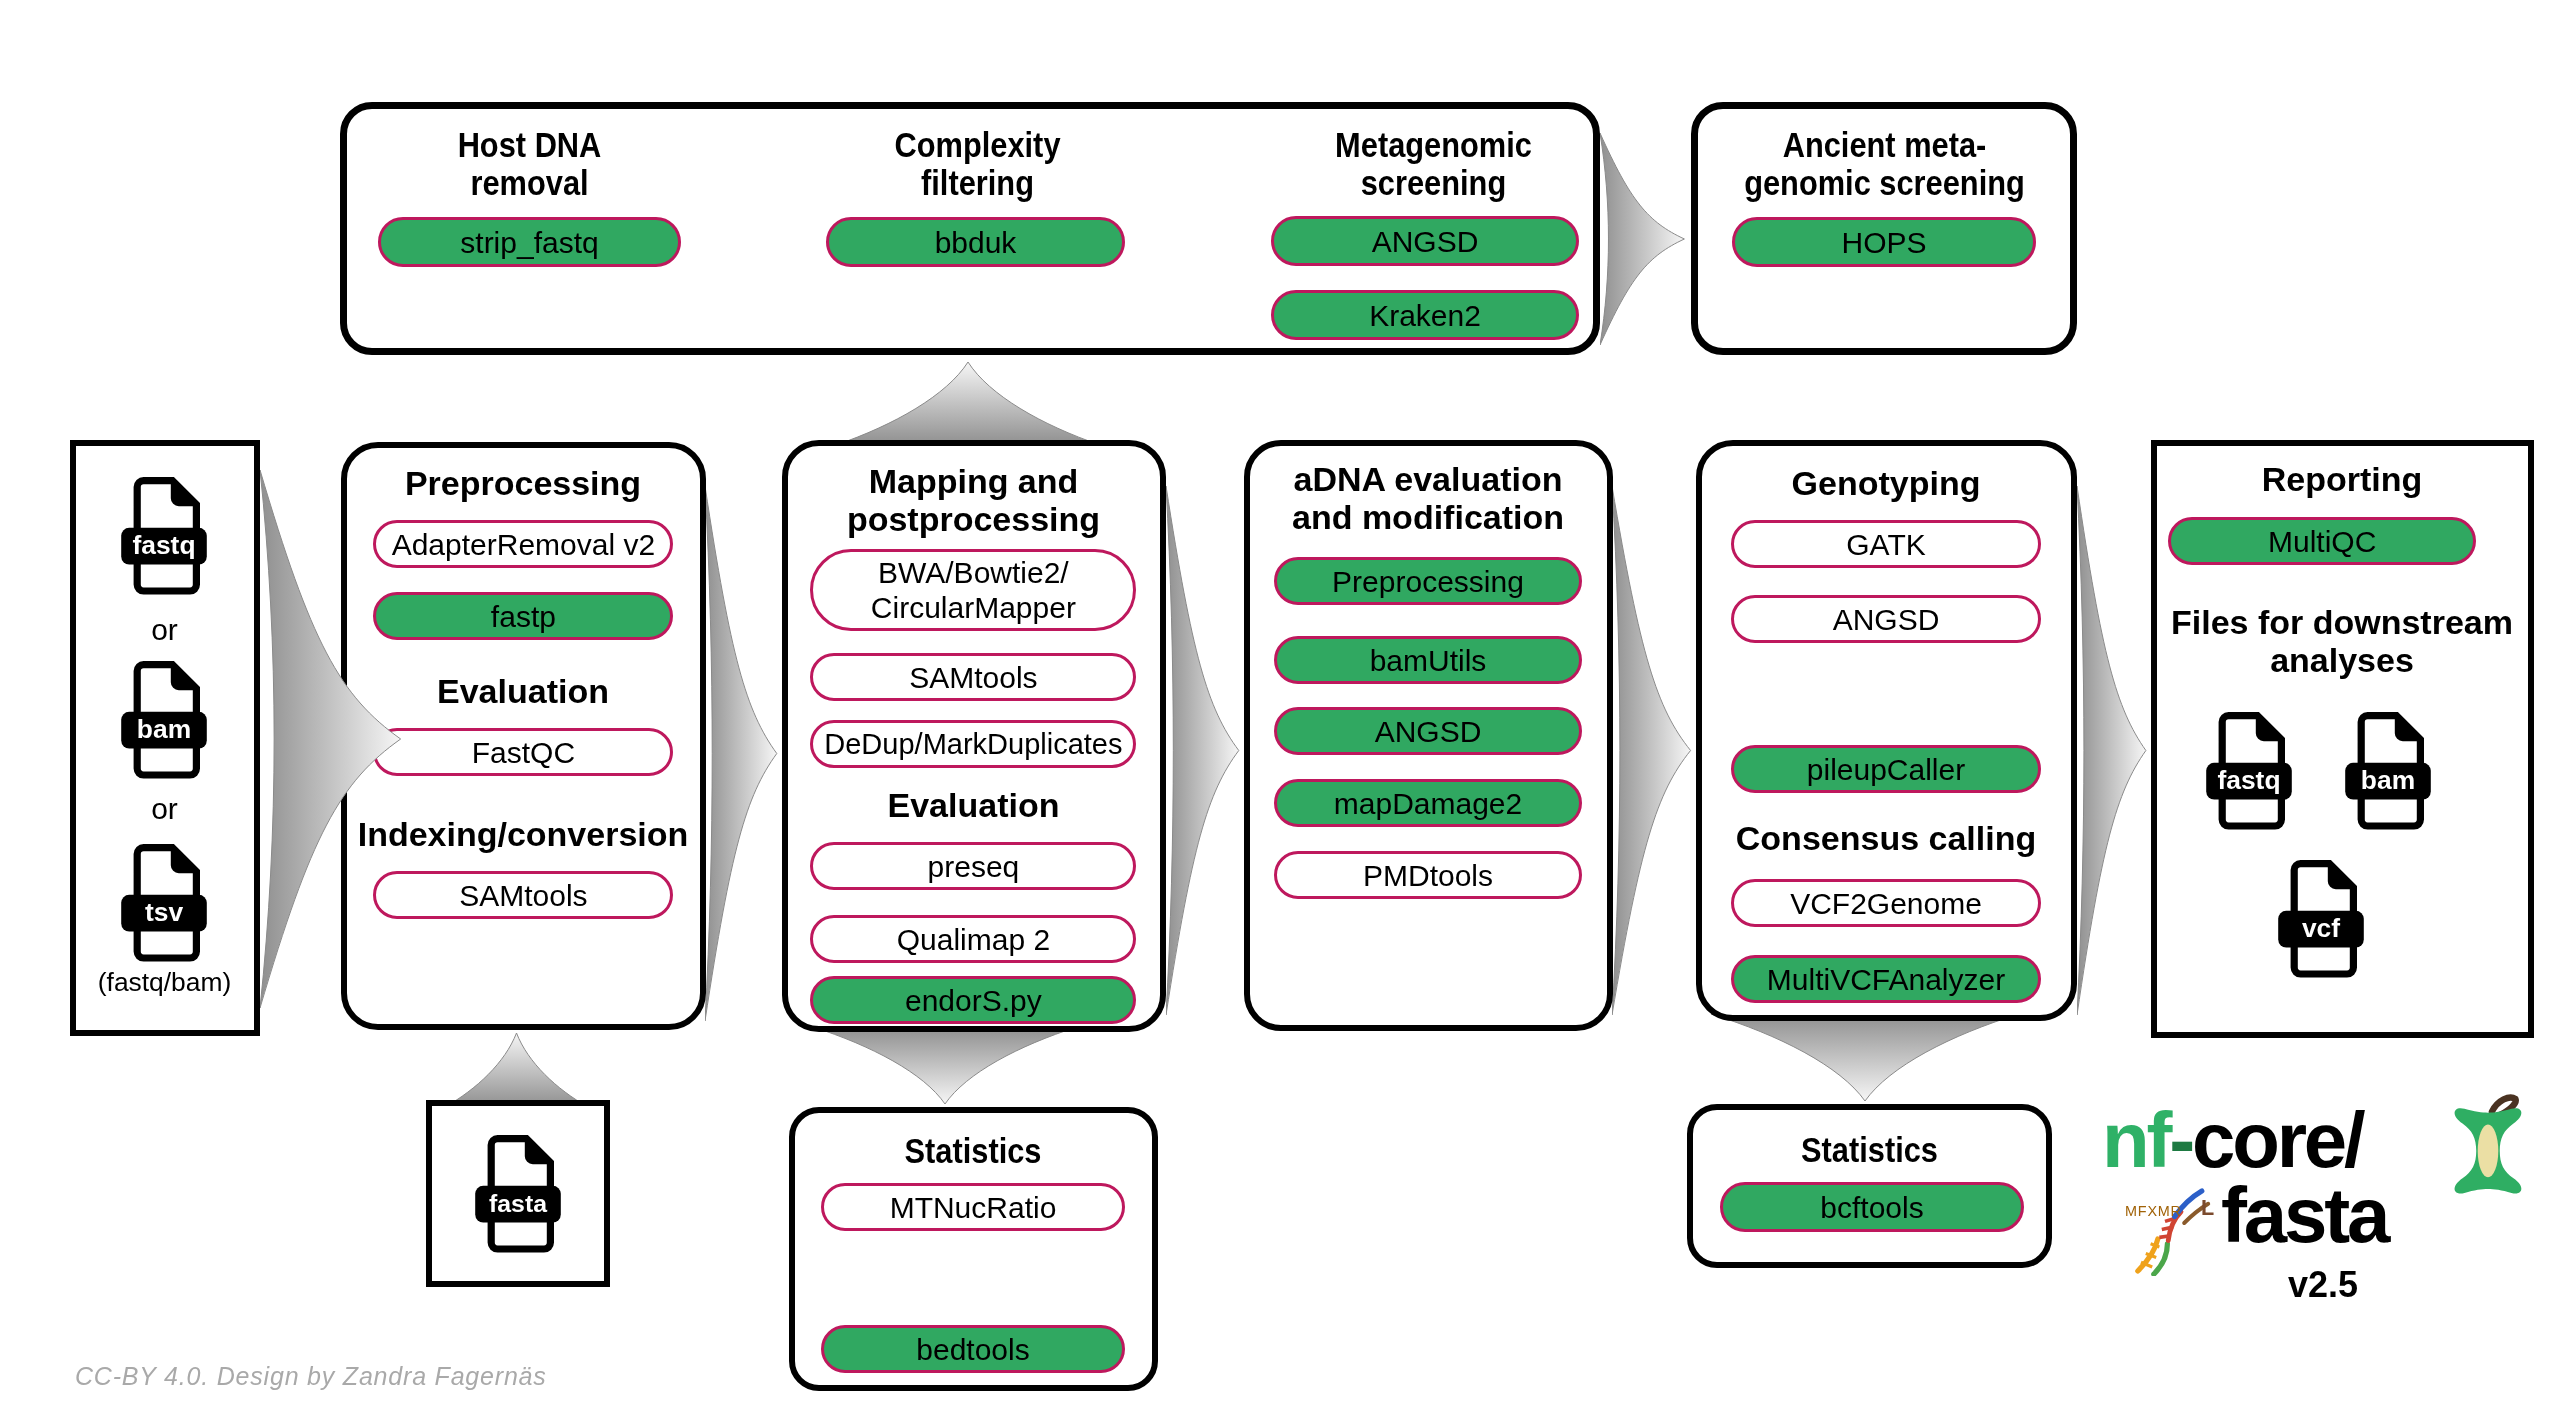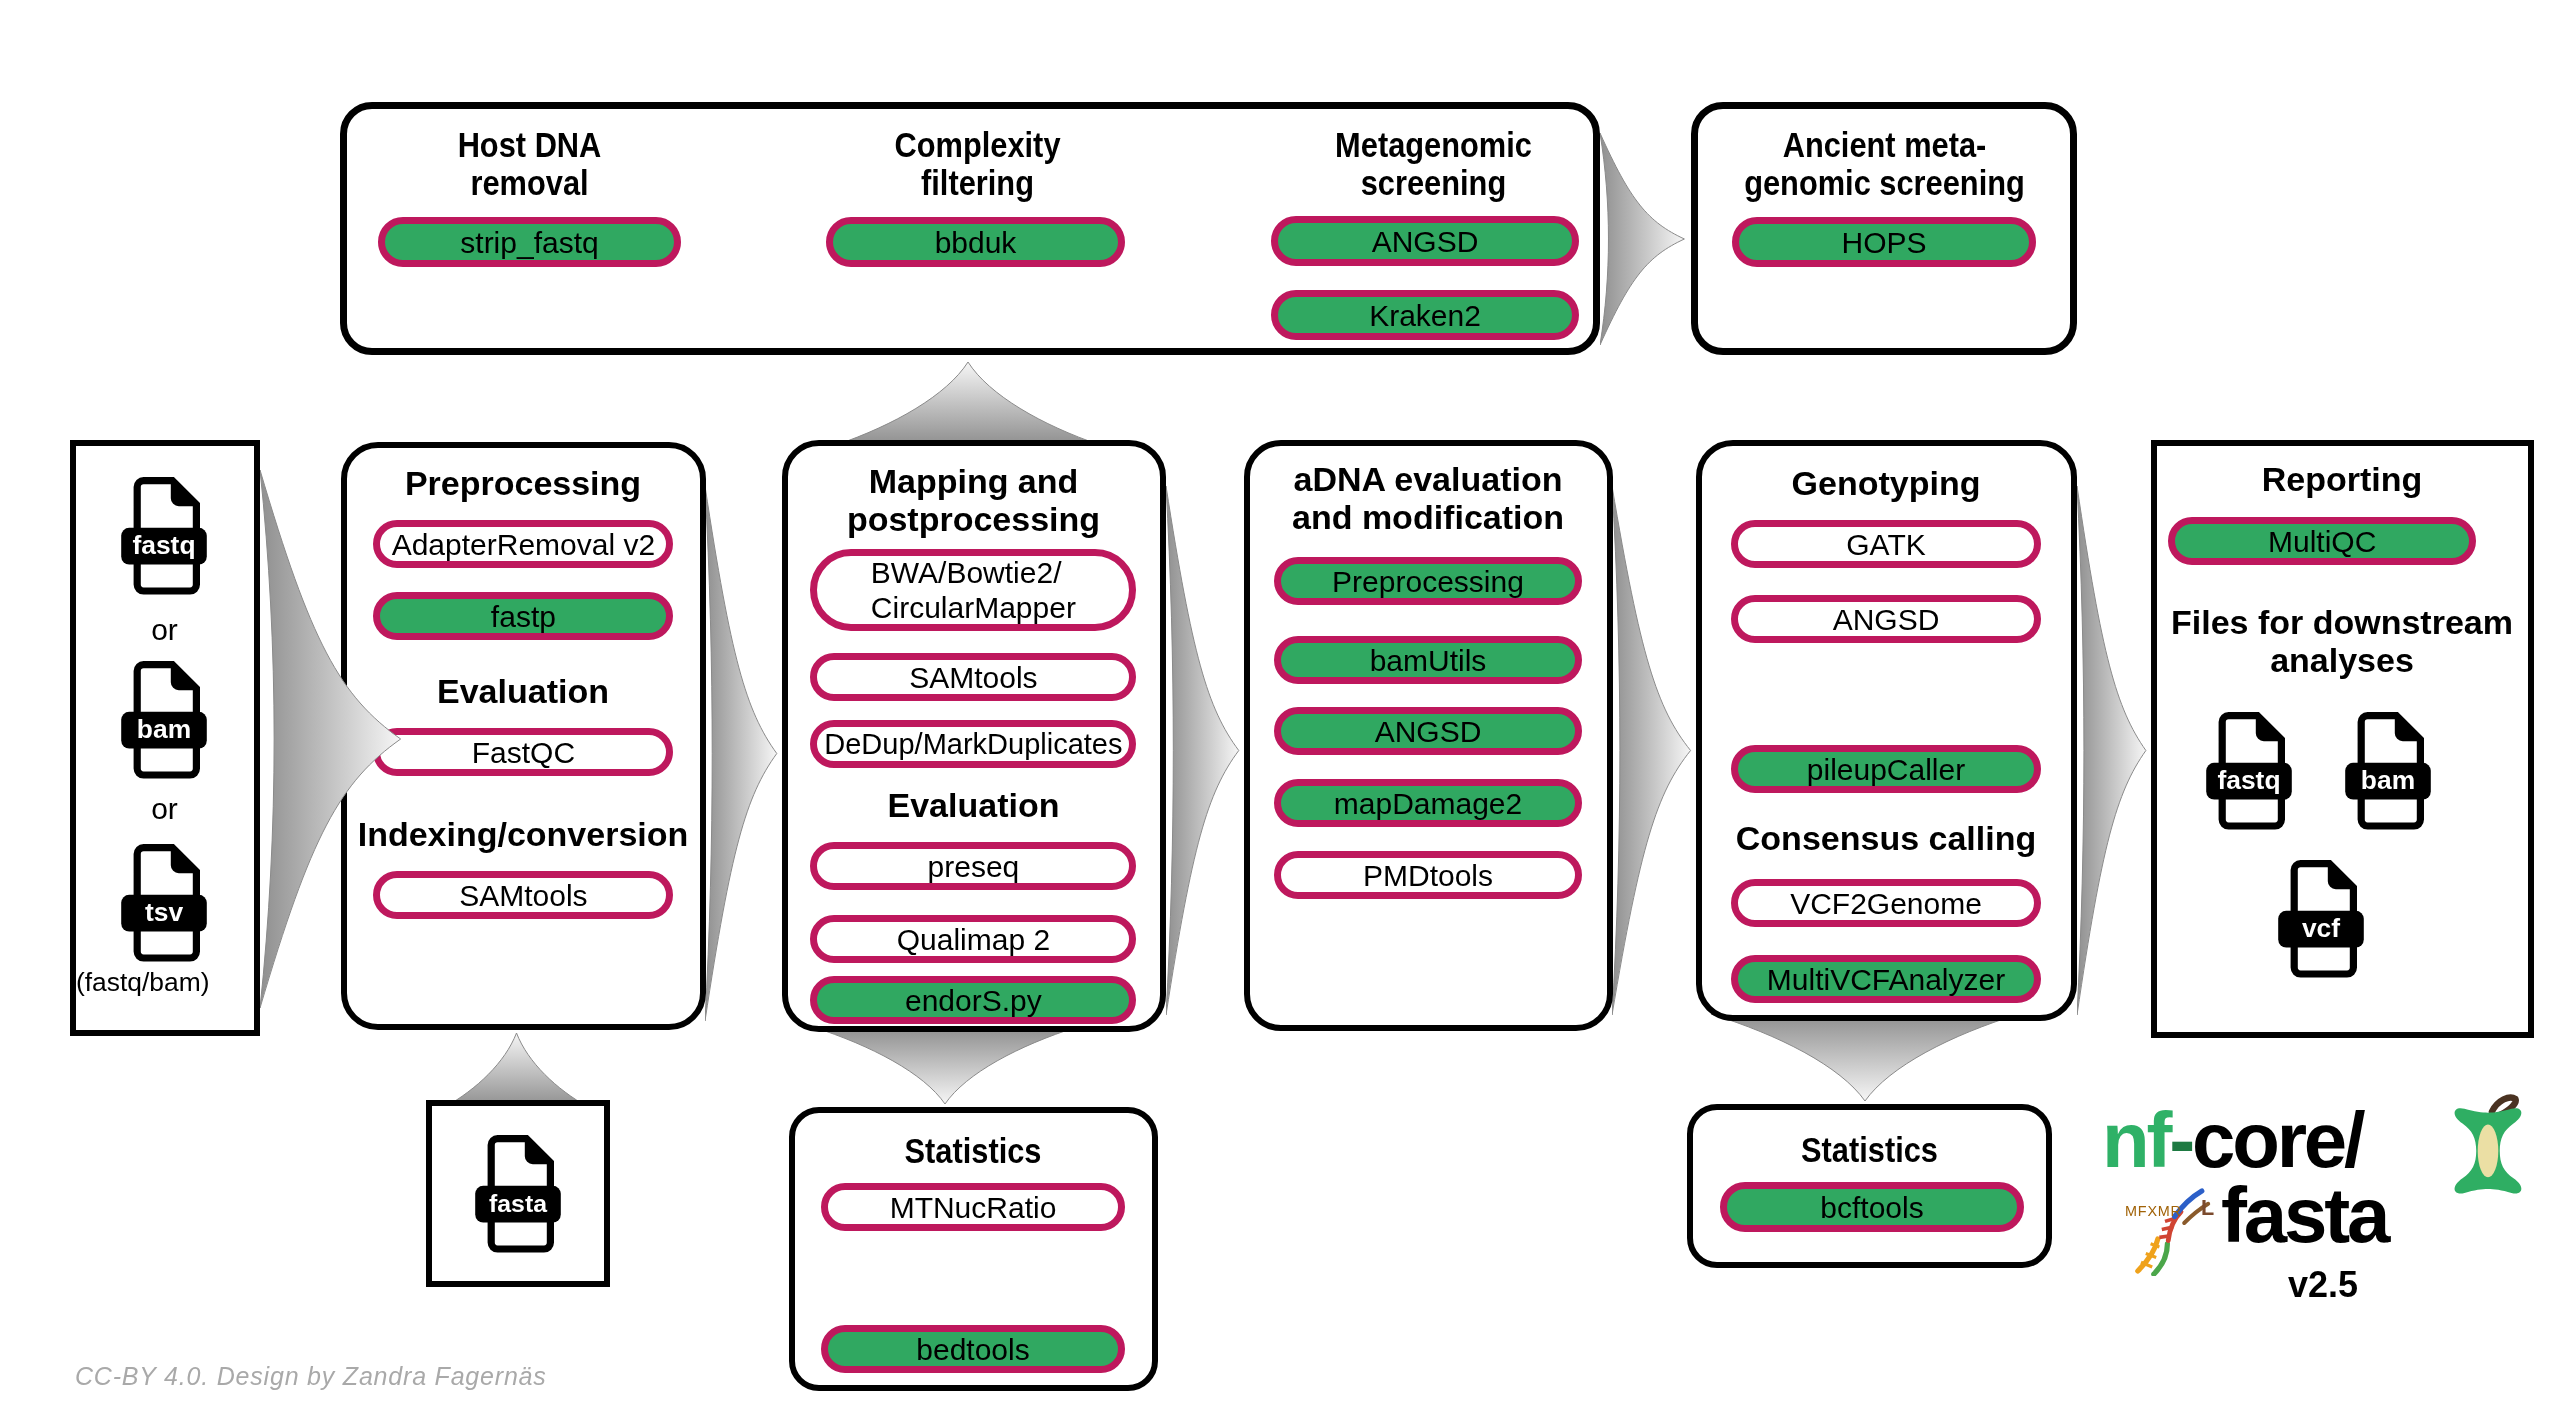--- a/index.html
+++ b/index.html
@@ -6,26 +6,26 @@
   body{font-family:"Liberation Sans","DejaVu Sans",sans-serif;color:#000}
   #canvas{position:relative;width:2576px;height:1403px;background:#fff;overflow:hidden}
   .box{position:absolute;background:#fff;border:6.4px solid #000;box-sizing:border-box;z-index:2}
   .rounded{border-radius:37px}
   .r40{border-radius:32px;border-width:7.2px}
   .r38{border-radius:30px}
   .ttl{position:absolute;text-align:center;font-weight:bold;font-size:34px;line-height:38px;white-space:pre-line}
   .topttl{font-size:35px}
   .cond{transform:scaleX(.88);transform-origin:50% 50%}
   .sub{position:absolute;text-align:center;font-weight:bold;font-size:34px;line-height:38px;white-space:pre-line}
-  .pill{position:absolute;display:flex;align-items:center;justify-content:center;border:7px solid #be185d;
-        border-radius:56px;background:#fff;font-size:30px;line-height:35px;text-align:left;
+  .pill{position:absolute;display:flex;align-items:center;justify-content:center;border:3px solid #be185d;
+        border-radius:56px;background:#fff;font-size:30px;line-height:35px;text-align:center;
         white-space:pre-line;box-sizing:border-box;z-index:2}
   .pill.green{background:var(--pill-green,#30A861)}
   .or{position:absolute;text-align:center;font-size:30px}
-  .cap{position:absolute;font-size:26.4px}
+  .cap{position:absolute;text-align:center;font-size:26.4px}
   .fileicon{position:absolute;width:92px;height:120px;z-index:2}
   .fileicon text{font-weight:bold;font-family:"Liberation Sans","DejaVu Sans",sans-serif}
   .arrow{position:absolute;z-index:1}
   .arrow.over{z-index:3}
   .arrow svg{display:block;width:100%;height:100%}
   .logoline{position:absolute;font-weight:bold;font-size:78px;letter-spacing:-3.2px;line-height:1;white-space:nowrap;z-index:2}
   .nf{color:var(--logo-green,#2FB167)}
   .dash{color:var(--dash-green,#1E7A42)}
   .ver{position:absolute;font-weight:bold;font-size:36px;text-align:center;z-index:2}
   .runes{position:absolute;font-size:14.4px;color:#a16207;letter-spacing:0.8px;z-index:3}

